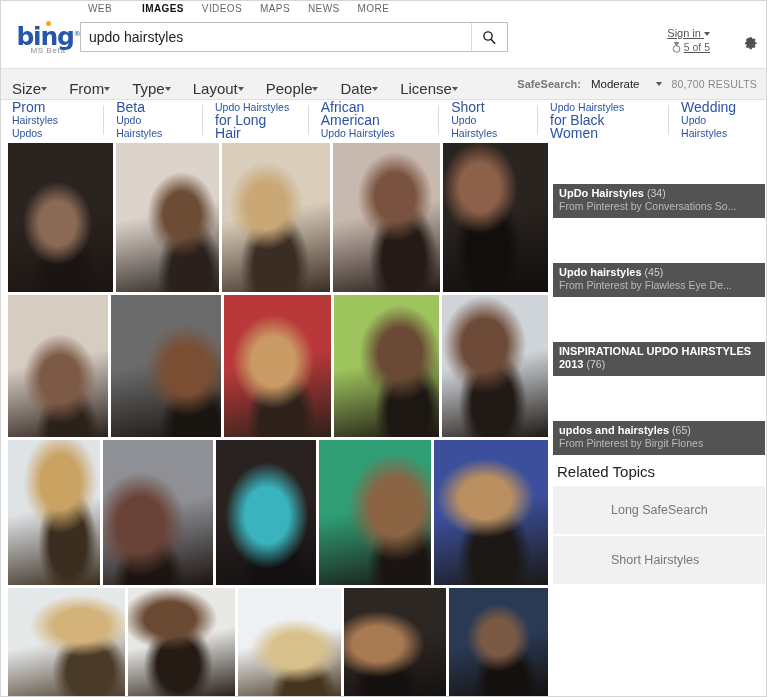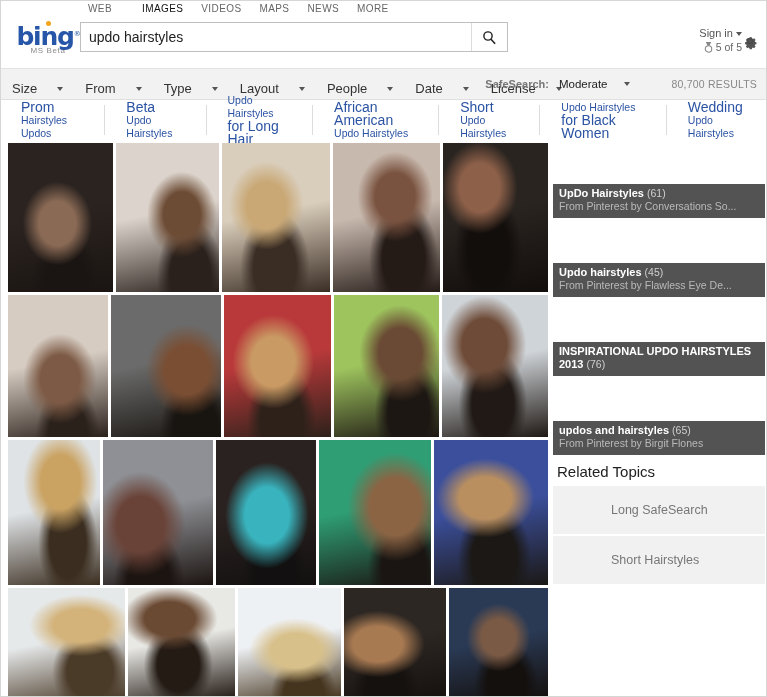--- a/index.html
+++ b/index.html
@@ -20,21 +20,21 @@
   
   .topnav {
     position: absolute; left: 0; top: 0; width: 767px; height: 18px;
     display: flex; align-items: center;
   }
   .topnav-inner { margin-left: 88px; display: flex; gap: 18px; align-items: center; }
   .topnav a {
     font-size: 10px; color: #666; text-decoration: none;
     letter-spacing: .4px; line-height: 12px;
   }
-  .topnav a.active { color: #111; font-weight: normal; padding-left: 12px; }
+  .topnav a.active { color: #111; font-weight: bold; padding-left: 12px; }
 
   
   .header {
     position: absolute; left: 0; top: 18px; width: 767px; height: 50px;
     background: #fff;
   }
   .logo {
     position: absolute; left: 10px; top: 4px;
     width: 76px; text-align: center;
   }
@@ -63,59 +63,59 @@
     font-size: 14px; color: #222; padding: 0 8px;
     font-family: "Liberation Sans", sans-serif;
     background: transparent;
   }
   .searchbtn {
     width: 36px; height: 28px; border: 0; border-left: 1px solid #dcdcdc;
     background: #fff; cursor: pointer;
     display: flex; align-items: center; justify-content: center;
   }
   .signin {
-    position: absolute; right: 25px; top: 8px; text-align: right;
-    font-size: 11px; color: #555; line-height: 14px;
+    position: absolute; right: 57px; top: 8px; text-align: right;
+    font-size: 11px; color: #555; line-height: 14px; text-decoration: underline;
   }
   .signin .rewards { color: #666; font-size: 10.5px; display:flex; align-items:center; gap:3px; justify-content:flex-end;}
   .gear {
     position: absolute; right: 8px; top: 14px;
     width: 18px; height: 18px; cursor: pointer;
   }
 
   
   .filterbar {
     position: absolute; left: 0; top: 68px; width: 767px; height: 32px;
     background: #f2f2f2; border-top: 1px solid #e3e3e3; border-bottom: 1px solid #e0e0e0;
     display: flex; align-items: center;
   }
   .filters { margin-left: 12px; display: flex; align-items: center; gap: 22px; }
   .filter {
-    font-size: 13px; color: #333; cursor: pointer;
-    display: flex; align-items: center; gap: 20px; margin-top: 9px;
+    font-size: 15px; color: #333; cursor: pointer;
+    display: flex; align-items: center; gap: 0; margin-top: 9px;
   }
   .caret {
     width: 0; height: 0; border-left: 3.5px solid transparent;
     border-right: 3.5px solid transparent; border-top: 4px solid #555;
     display: inline-block;
   }
   .filter-right {
     position: absolute; right: 10px; display: flex; align-items: center; gap: 10px;
   }
   .ss-label { font-size: 11px; color: #777; font-weight: bold; }
   .ss-val { font-size: 11.5px; color: #222; display:flex; align-items:center; gap:16px; cursor:pointer;}
-  .results-count { font-size: 10.5px; color: #888; letter-spacing: .2px; margin-left: 32px; }
+  .results-count { font-size: 10.5px; color: #888; letter-spacing: .2px; }
 
   
   .relstrip {
     position: absolute; left: 0; top: 100px; width: 767px; height: 40px;
     display: flex; align-items: center; background: #fff;
   }
   .rel {
-    padding: 0 21px; height: 30px; display: flex; flex-direction: column;
+    padding: 0 12px; height: 30px; display: flex; flex-direction: column;
     justify-content: center; cursor: pointer;
     border-right: 1px solid #dcdcdc; line-height: 13px;
   }
   .rel:last-child { border-right: 0; }
   .rel .big { font-size: 14px; color: #2b53a3; }
   .rel .small { font-size: 10.5px; color: #2b53a3; }
 
   
   .grid { position: absolute; left: 8px; top: 143px; width: 540px; }
   .gridrow { display: flex; gap: 3px; margin-bottom: 3px; }
@@ -357,21 +357,21 @@
               <div class="ph" style="background: radial-gradient(46% 44% at 67% 39%, rgb(195, 157, 99) 0%, rgb(195, 157, 99) 38%, transparent 72%), radial-gradient(38% 46% at 75% 81%, rgb(74, 55, 36) 0%, rgb(74, 55, 36) 52%, transparent 85%), linear-gradient(168deg, rgb(216, 205, 190) 0%, rgb(216, 205, 190) 46%, rgb(74, 55, 36) 100%);"></div>
             </div>
             <div>
               <div class="ph" style="background: radial-gradient(47% 45% at 44% 33%, rgb(207, 154, 126) 0%, rgb(207, 154, 126) 38%, transparent 72%), radial-gradient(38% 46% at 52% 75%, rgb(32, 26, 23) 0%, rgb(32, 26, 23) 52%, transparent 85%), linear-gradient(168deg, rgb(59, 51, 48) 0%, rgb(59, 51, 48) 46%, rgb(32, 26, 23) 100%);"></div>
             </div>
             <div>
               <div class="ph" style="background: radial-gradient(48% 46% at 61% 27%, rgb(185, 146, 88) 0%, rgb(185, 146, 88) 38%, transparent 72%), radial-gradient(38% 46% at 69% 69%, rgb(65, 48, 32) 0%, rgb(65, 48, 32) 52%, transparent 85%), linear-gradient(168deg, rgb(222, 211, 196) 0%, rgb(222, 211, 196) 46%, rgb(65, 48, 32) 100%);"></div>
             </div>
           </div>
           <div class="coll-cap">
-            <div class="coll-title">UpDo Hairstyles <span class="cnt">(61)</span></div>
+            <div class="coll-title">UpDo Hairstyles <span class="cnt">(34)</span></div>
             <div class="coll-sub">From Pinterest by Conversations So...</div>
           </div>
         </div>
         <div class="coll">
           <div class="coll-imgs">
             <div>
               <div class="ph" style="background: radial-gradient(49% 47% at 38% 56%, rgb(125, 86, 63) 0%, rgb(125, 86, 63) 38%, transparent 72%), radial-gradient(38% 46% at 46% 98%, rgb(36, 27, 22) 0%, rgb(36, 27, 22) 52%, transparent 85%), linear-gradient(168deg, rgb(221, 211, 200) 0%, rgb(221, 211, 200) 46%, rgb(36, 27, 22) 100%);"></div>
             </div>
             <div>
               <div class="ph" style="background: radial-gradient(50% 48% at 55% 50%, rgb(154, 154, 154) 0%, rgb(154, 154, 154) 38%, transparent 72%), radial-gradient(38% 46% at 63% 92%, rgb(43, 43, 43) 0%, rgb(43, 43, 43) 52%, transparent 85%), linear-gradient(168deg, rgb(232, 232, 232) 0%, rgb(232, 232, 232) 46%, rgb(43, 43, 43) 100%);"></div>

